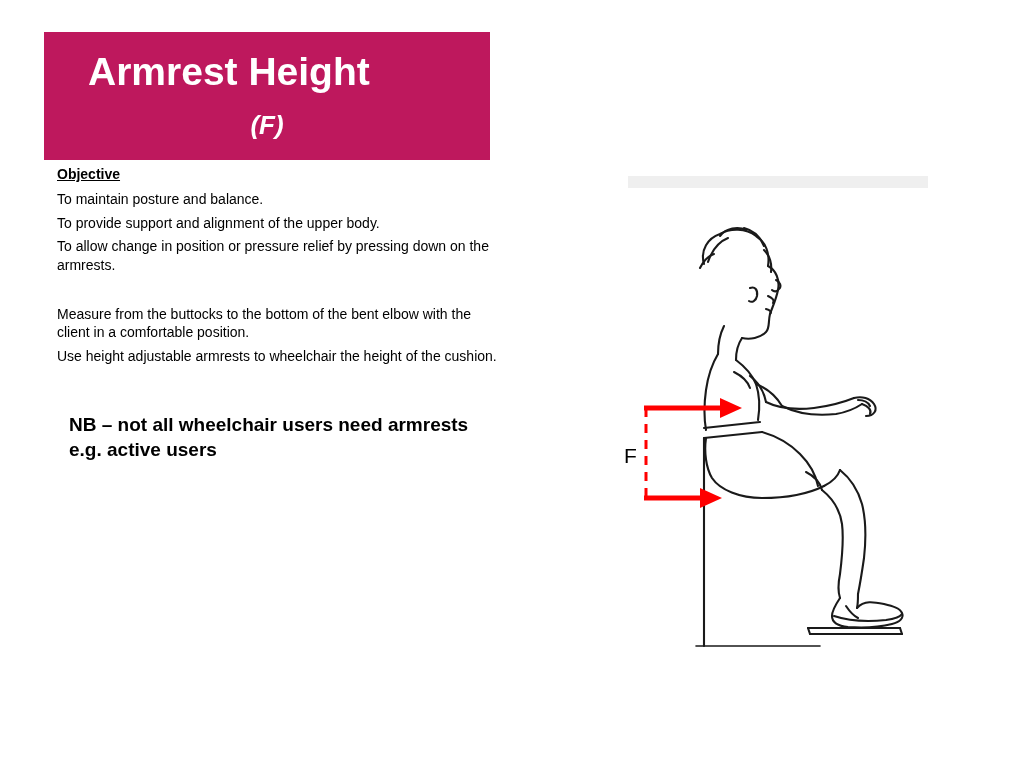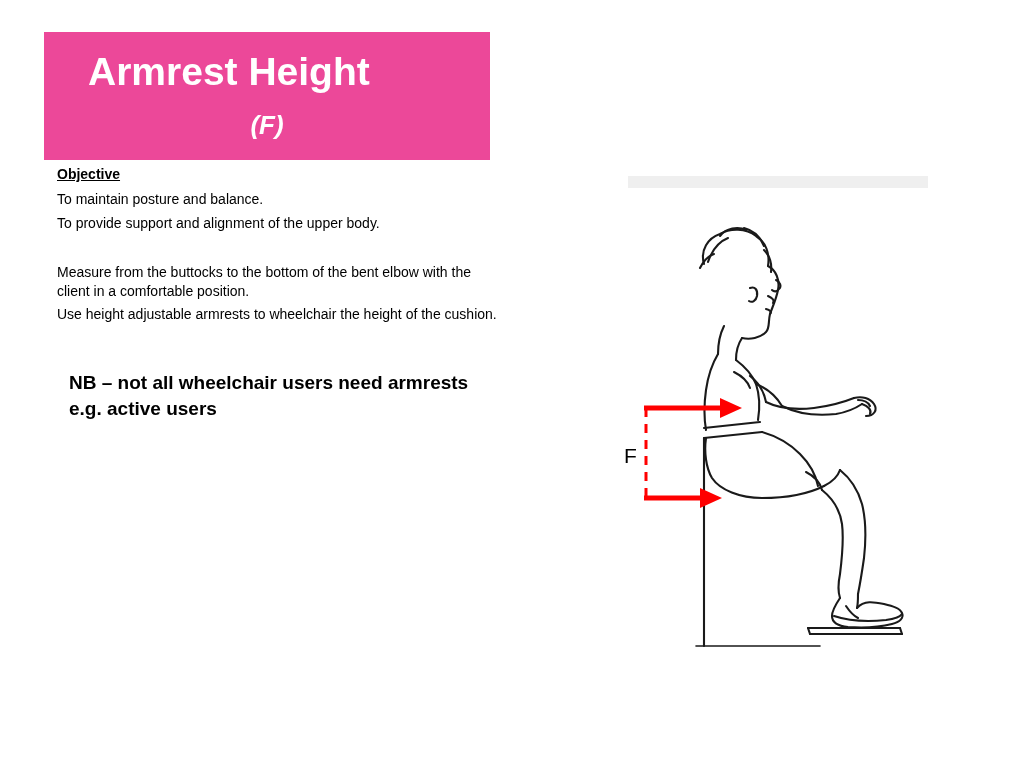--- a/index.html
+++ b/index.html
@@ -16,21 +16,21 @@
     color: #000000;
   }
 
   
   #title-banner {
     position: absolute;
     left: 44px;
     top: 32px;
     width: 446px;
     height: 128px;
-    background: #ec4899;
+    background: #be185d;
   }
   #title-main {
     position: absolute;
     left: 44px;
     top: 18px;
     font-size: 39px;
     font-weight: bold;
     color: #ffffff;
     letter-spacing: 0px;
     white-space: nowrap;
@@ -98,20 +98,21 @@
 <div id="title-banner">
   <div id="title-main">Armrest Height</div>
   <div id="title-sub">(F)</div>
 </div>
 
 <div id="text-column">
   <div class="heading">Objective</div>
 
   <p class="para">To maintain posture and balance.</p>
   <p class="para">To provide support and alignment of the upper body.</p>
+  <p class="para">To allow change in position or pressure relief by pressing down on the armrests.</p>
 
   <div class="spacer-sm"></div>
 
   <p class="para">Measure from the buttocks to the bottom of the bent elbow with the client in a comfortable position.</p>
   <p class="para">Use height adjustable armrests to wheelchair the height of the cushion.</p>
 
   <div class="spacer-md"></div>
 
   <p class="bold-note">NB – not all wheelchair users need armrests e.g. active users</p>
 </div>

